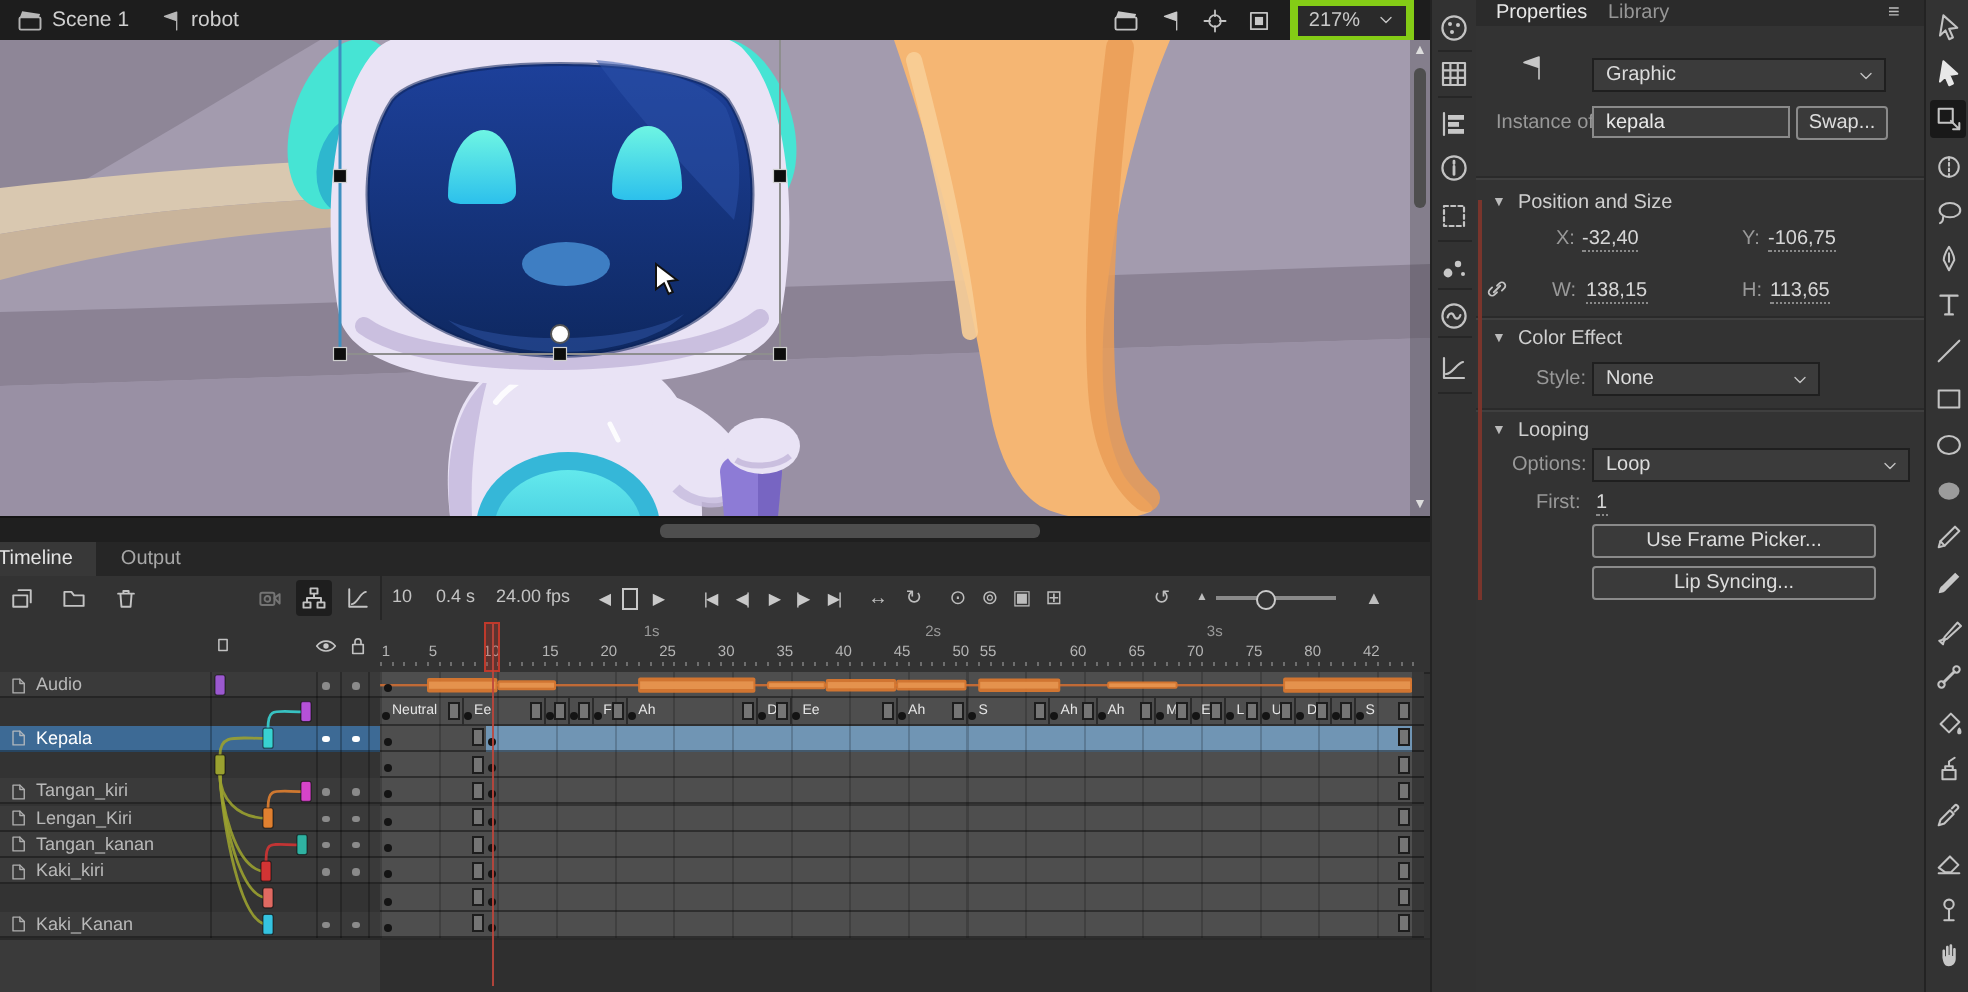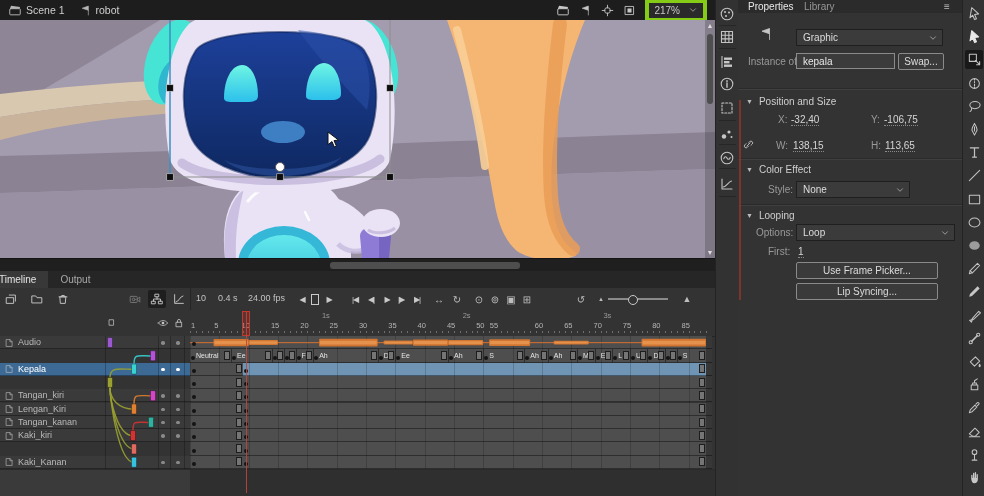--- a/index.html
+++ b/index.html
@@ -329,21 +329,21 @@
         <span class="rnum" style="left:194.41px">35</span>
         <span class="rnum" style="left:223.735px">40</span>
         <span class="rnum" style="left:253.06px">45</span>
         <span class="rnum" style="left:282.385px">50</span>
         <span class="rnum" style="left:296px">55</span>
         <span class="rnum" style="left:341.035px">60</span>
         <span class="rnum" style="left:370.36px">65</span>
         <span class="rnum" style="left:399.685px">70</span>
         <span class="rnum" style="left:429.01px">75</span>
         <span class="rnum" style="left:458.33500000000004px">80</span>
-        <span class="rnum" style="left:487.66px">85</span>
+        <span class="rnum" style="left:487.66px">42</span>
       </div>
   </div>
   <div id="tl-rows">
       <div class="grid"></div>
       <div class="vline" style="left:105px"></div>
       <div class="vline" style="left:158px"></div>
       <div class="vline" style="left:170px"></div>
       <div class="vline" style="left:184px"></div>
       <svg style="position:absolute;left:100px;top:0;z-index:6;" width="90" height="133" viewBox="0 0 90 133">
         <path d="M53 19.950000000000003 C37 19.950000000000003, 34 17.25, 34 28.25" stroke="#38d2d2" stroke-width="1.4" fill="none" opacity="0.9"></path>

